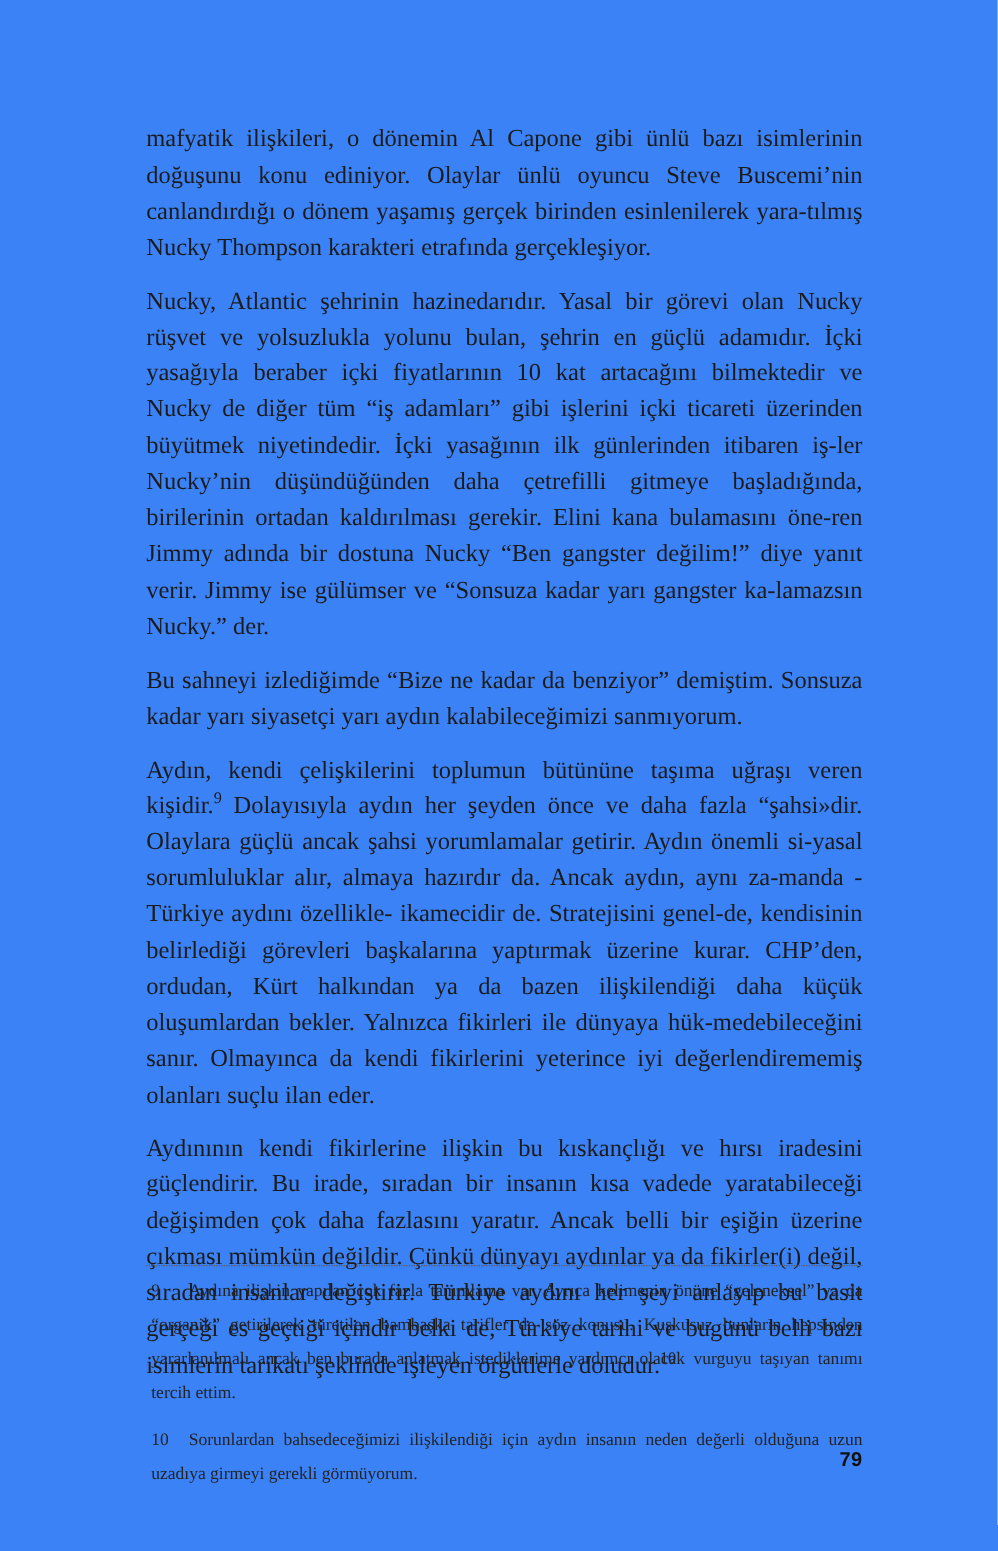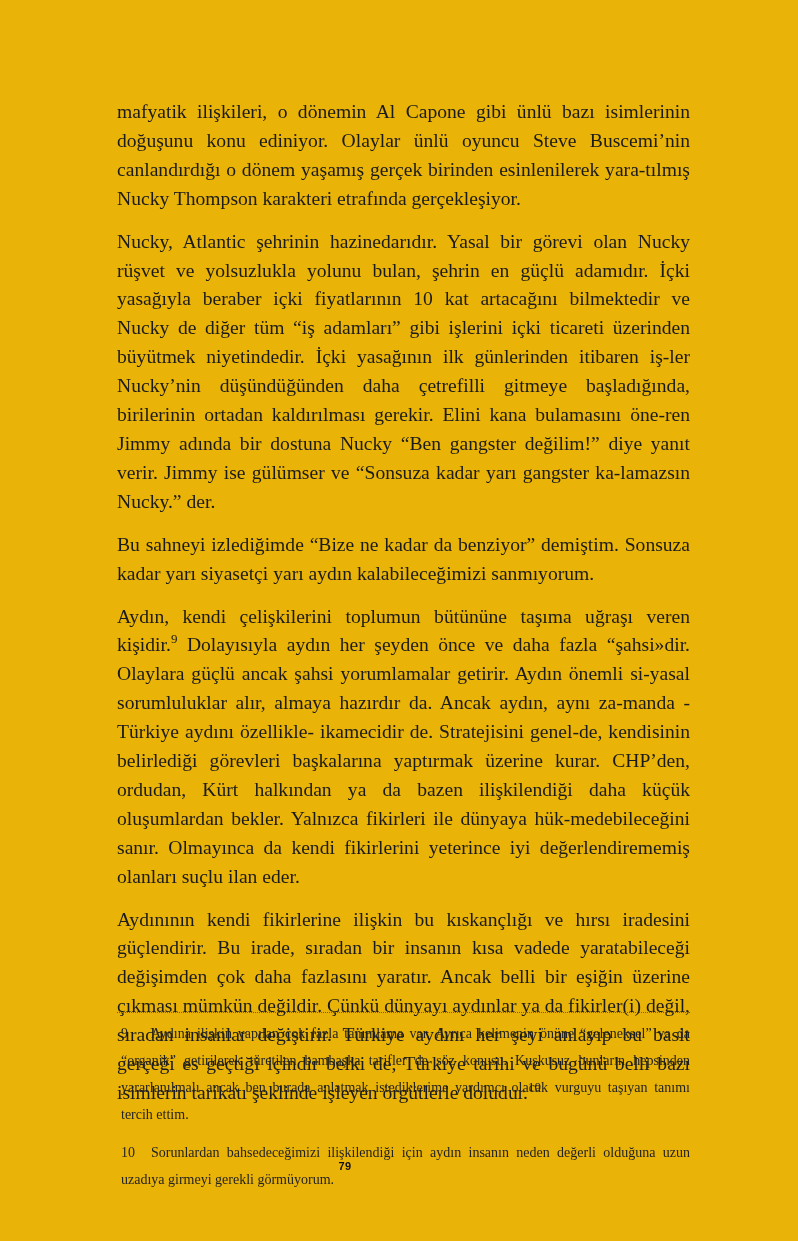--- a/index.html
+++ b/index.html
@@ -15,21 +15,21 @@
     color: #1a1a1a;
     overflow: hidden;
   }
 
   .page {
     position: absolute;
     left: 0;
     top: 0;
     width: 798px;
     height: 1241px;
-    background: #eab308;
+    background: #3b82f6;
   }
 
   .text-column {
     position: absolute;
     left: 117px;
     top: 98px;
     width: 573px;
   }
 
   p.body-para {
@@ -84,24 +84,24 @@
   .fn-num {
     display: inline-block;
     min-width: 30px;
   }
 
   .page-number {
     position: absolute;
     left: 0;
     top: 1160px;
     width: 690px;
-    text-align: center;
+    text-align: right;
     font-family: "Liberation Sans", "DejaVu Sans", sans-serif;
     font-weight: bold;
-    font-size: 11px;
+    font-size: 16px;
     color: #111111;
     letter-spacing: 0.3px;
   }
 </style>
 </head>
 <body>
 
 <div class="page">
 
   <div class="text-column">

